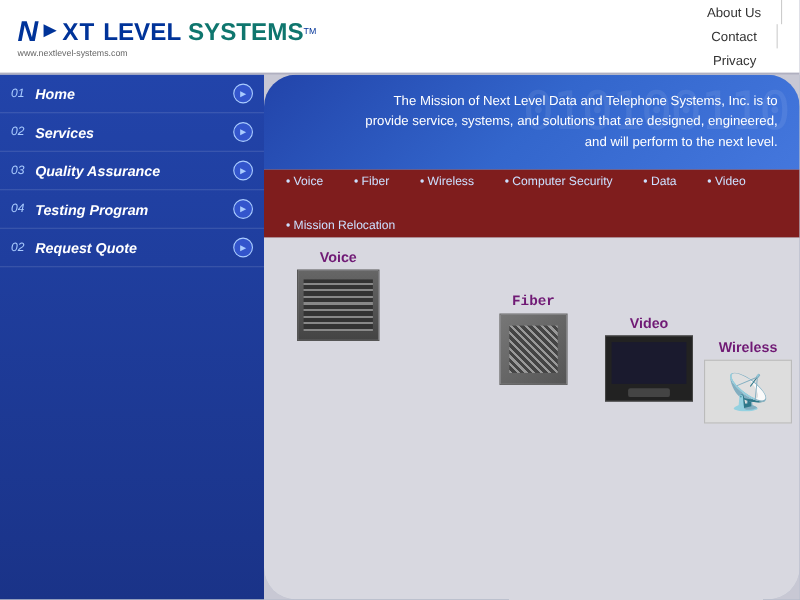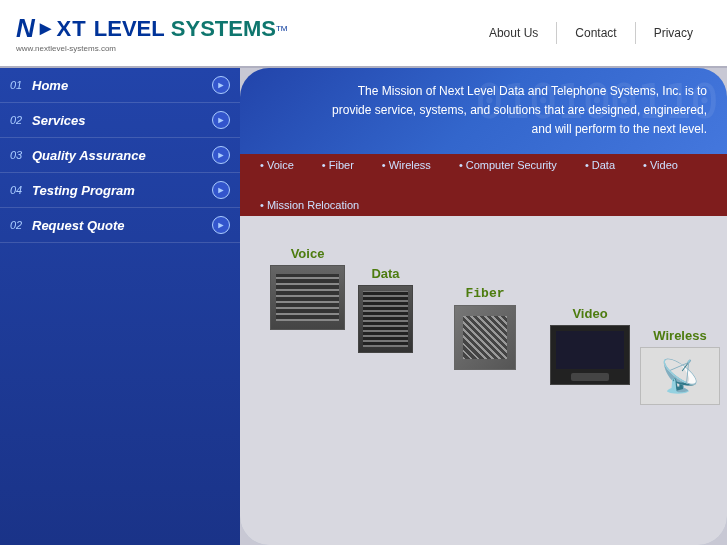--- a/index.html
+++ b/index.html
@@ -22,20 +22,21 @@
     }
     .logo-area {
       flex: 1;
       display: flex;
       flex-direction: column;
     }
     .nav-links {
       display: flex;
       gap: 0;
       align-items: center;
+      flex-direction: column;
     }
     .nav-link {
       padding: 4px 18px;
       font-size: 12px;
       color: #333;
       border-right: 1px solid #ccc;
       cursor: pointer;
     }
     .nav-link:last-child { border-right: none; }
 
@@ -144,23 +145,22 @@
     
     .service-item {
       position: absolute;
       display: flex;
       flex-direction: column;
       align-items: center;
     }
     .service-label {
       font-size: 13px;
       font-weight: bold;
-      color: #4d7c0f;
+      color: #701a75;
       margin-bottom: 4px;
-      margin-top: 20px;
     }
 
     
     .img-server-rack {
       width: 75px;
       height: 65px;
       background: linear-gradient(180deg, #666 0%, #444 100%);
       border: 1px solid #555;
       position: relative;
       overflow: hidden;
@@ -345,24 +345,20 @@
       <span>• Mission Relocation</span>
     </div>
 
     <div class="services-area">
 
       <div class="service-item" style="left:30px; top:10px;">
         <span class="service-label">Voice</span>
         <div class="img-server-rack"></div>
       </div>
 
-      <div class="service-item" style="left:118px; top:30px;">
-        <span class="service-label">Data</span>
-        <div class="img-data-cabinet"></div>
-      </div>
 
       <div class="service-item" style="left:214px; top:50px;font-family:Liberation Mono, monospace;">
         <span class="service-label">Fiber</span>
         <div class="img-fiber"></div>
       </div>
 
       <div class="service-item" style="left:310px; top:70px;">
         <span class="service-label">Video</span>
         <div class="img-video"></div>
       </div>

